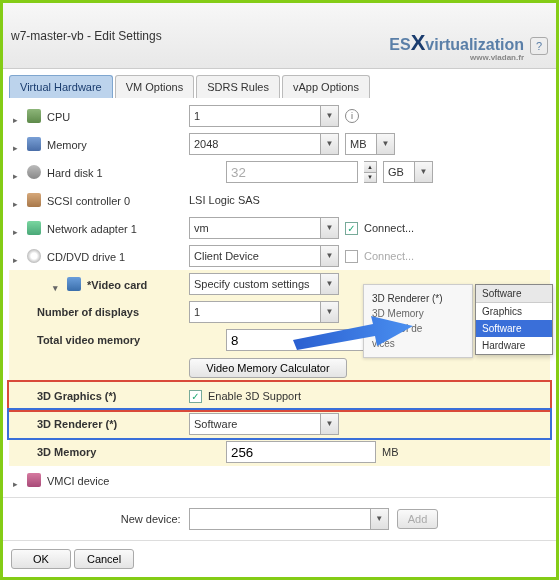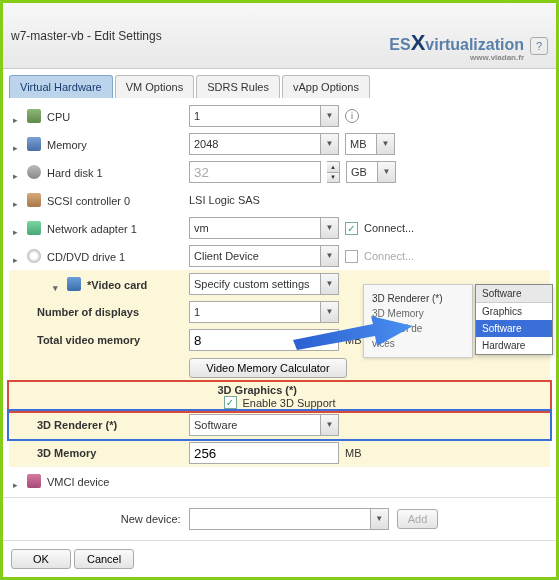--- a/index.html
+++ b/index.html
@@ -29,33 +29,33 @@
 .icon-scsi { background: linear-gradient(#d6a87a,#a8784a); }
 .icon-net { background: linear-gradient(#7ad6a0,#4aa878); }
 .icon-cd { background: radial-gradient(#fff 30%,#bbb 70%); border-radius: 50%; }
 .icon-video { background: linear-gradient(#6a9edb,#3a6eab); }
 .icon-vmci { background: linear-gradient(#d67aa0,#a84a78); }
 .val-cell { flex: 1; display: flex; align-items: center; gap: 6px; }
 .select { border: 1px solid #aaa; background: #fff; height: 22px; display: flex; align-items: center; padding: 0 4px; position: relative; }
 .select .sbtn { position: absolute; right: 0; top: 0; width: 18px; height: 100%; border-left: 1px solid #aaa; background: linear-gradient(#f7f7f7,#e0e0e0); text-align: center; line-height: 20px; font-size: 8px; color: #555; }
 .select.wide { width: 150px; }
 .select.unit { width: 50px; }
-.input { border: 1px solid #aaa; height: 22px; padding: 0 4px; background: #fff; }
+.input { border: 1px solid #aaa; height: 22px; padding: 0 4px; background: #fff; margin-left: 37px; }
 .info-icon { width: 14px; height: 14px; border: 1px solid #888; border-radius: 50%; text-align: center; font-size: 9px; color: #666; line-height: 12px; }
 .checkbox { width: 13px; height: 13px; border: 1px solid #7a9; background: #fff; display: inline-block; text-align: center; font-size: 10px; color: #2a7; line-height: 11px; }
 .checkbox.unchecked { color: transparent; border-color: #aaa; }
 .disabled { color: #aaa; }
 .spinner { display: flex; flex-direction: column; border: 1px solid #aaa; border-left: none; height: 22px; }
 .spinner span { font-size: 6px; padding: 0 3px; background: linear-gradient(#f7f7f7,#e0e0e0); flex:1; display:flex; align-items:center; }
 .spinner span:first-child { border-bottom: 1px solid #aaa; }
 
 .section-hi { background: #fcf7d9; }
 .section-hi .label-cell { font-weight: bold; color: #333; padding-left: 44px; }
 .sub { padding-left: 28px !important; }
-.box-red { outline: 2px solid #d94a3a; flex-direction: column; }
+.box-red { outline: 2px solid #d94a3a; }
 .box-blue { outline: 2px solid #3a6fd9; }
 
 .btn { border: 1px solid #aaa; border-radius: 3px; background: linear-gradient(#fafafa,#e4e4e4); padding: 3px 10px; cursor: pointer; font-size: 11px; }
 .btn.disabled { color: #aaa; }
 
 .footer1 { border-top: 1px solid #ddd; padding: 10px 8px; display: flex; align-items: center; justify-content: center; gap: 8px; margin-top: 8px; }
 .footer2 { border-top: 1px solid #ddd; padding: 8px; display: flex; align-items: center; justify-content: space-between; }
 
 .callout { position: absolute; right: 6px; top: 284px; width: 190px; pointer-events: none; }
 .tooltip-box { border: 1px solid #ccc; background: #f7f7f7; font-size: 10px; color: #666; padding: 6px 8px; width: 110px; box-shadow: 0 1px 3px rgba(0,0,0,.15); }

